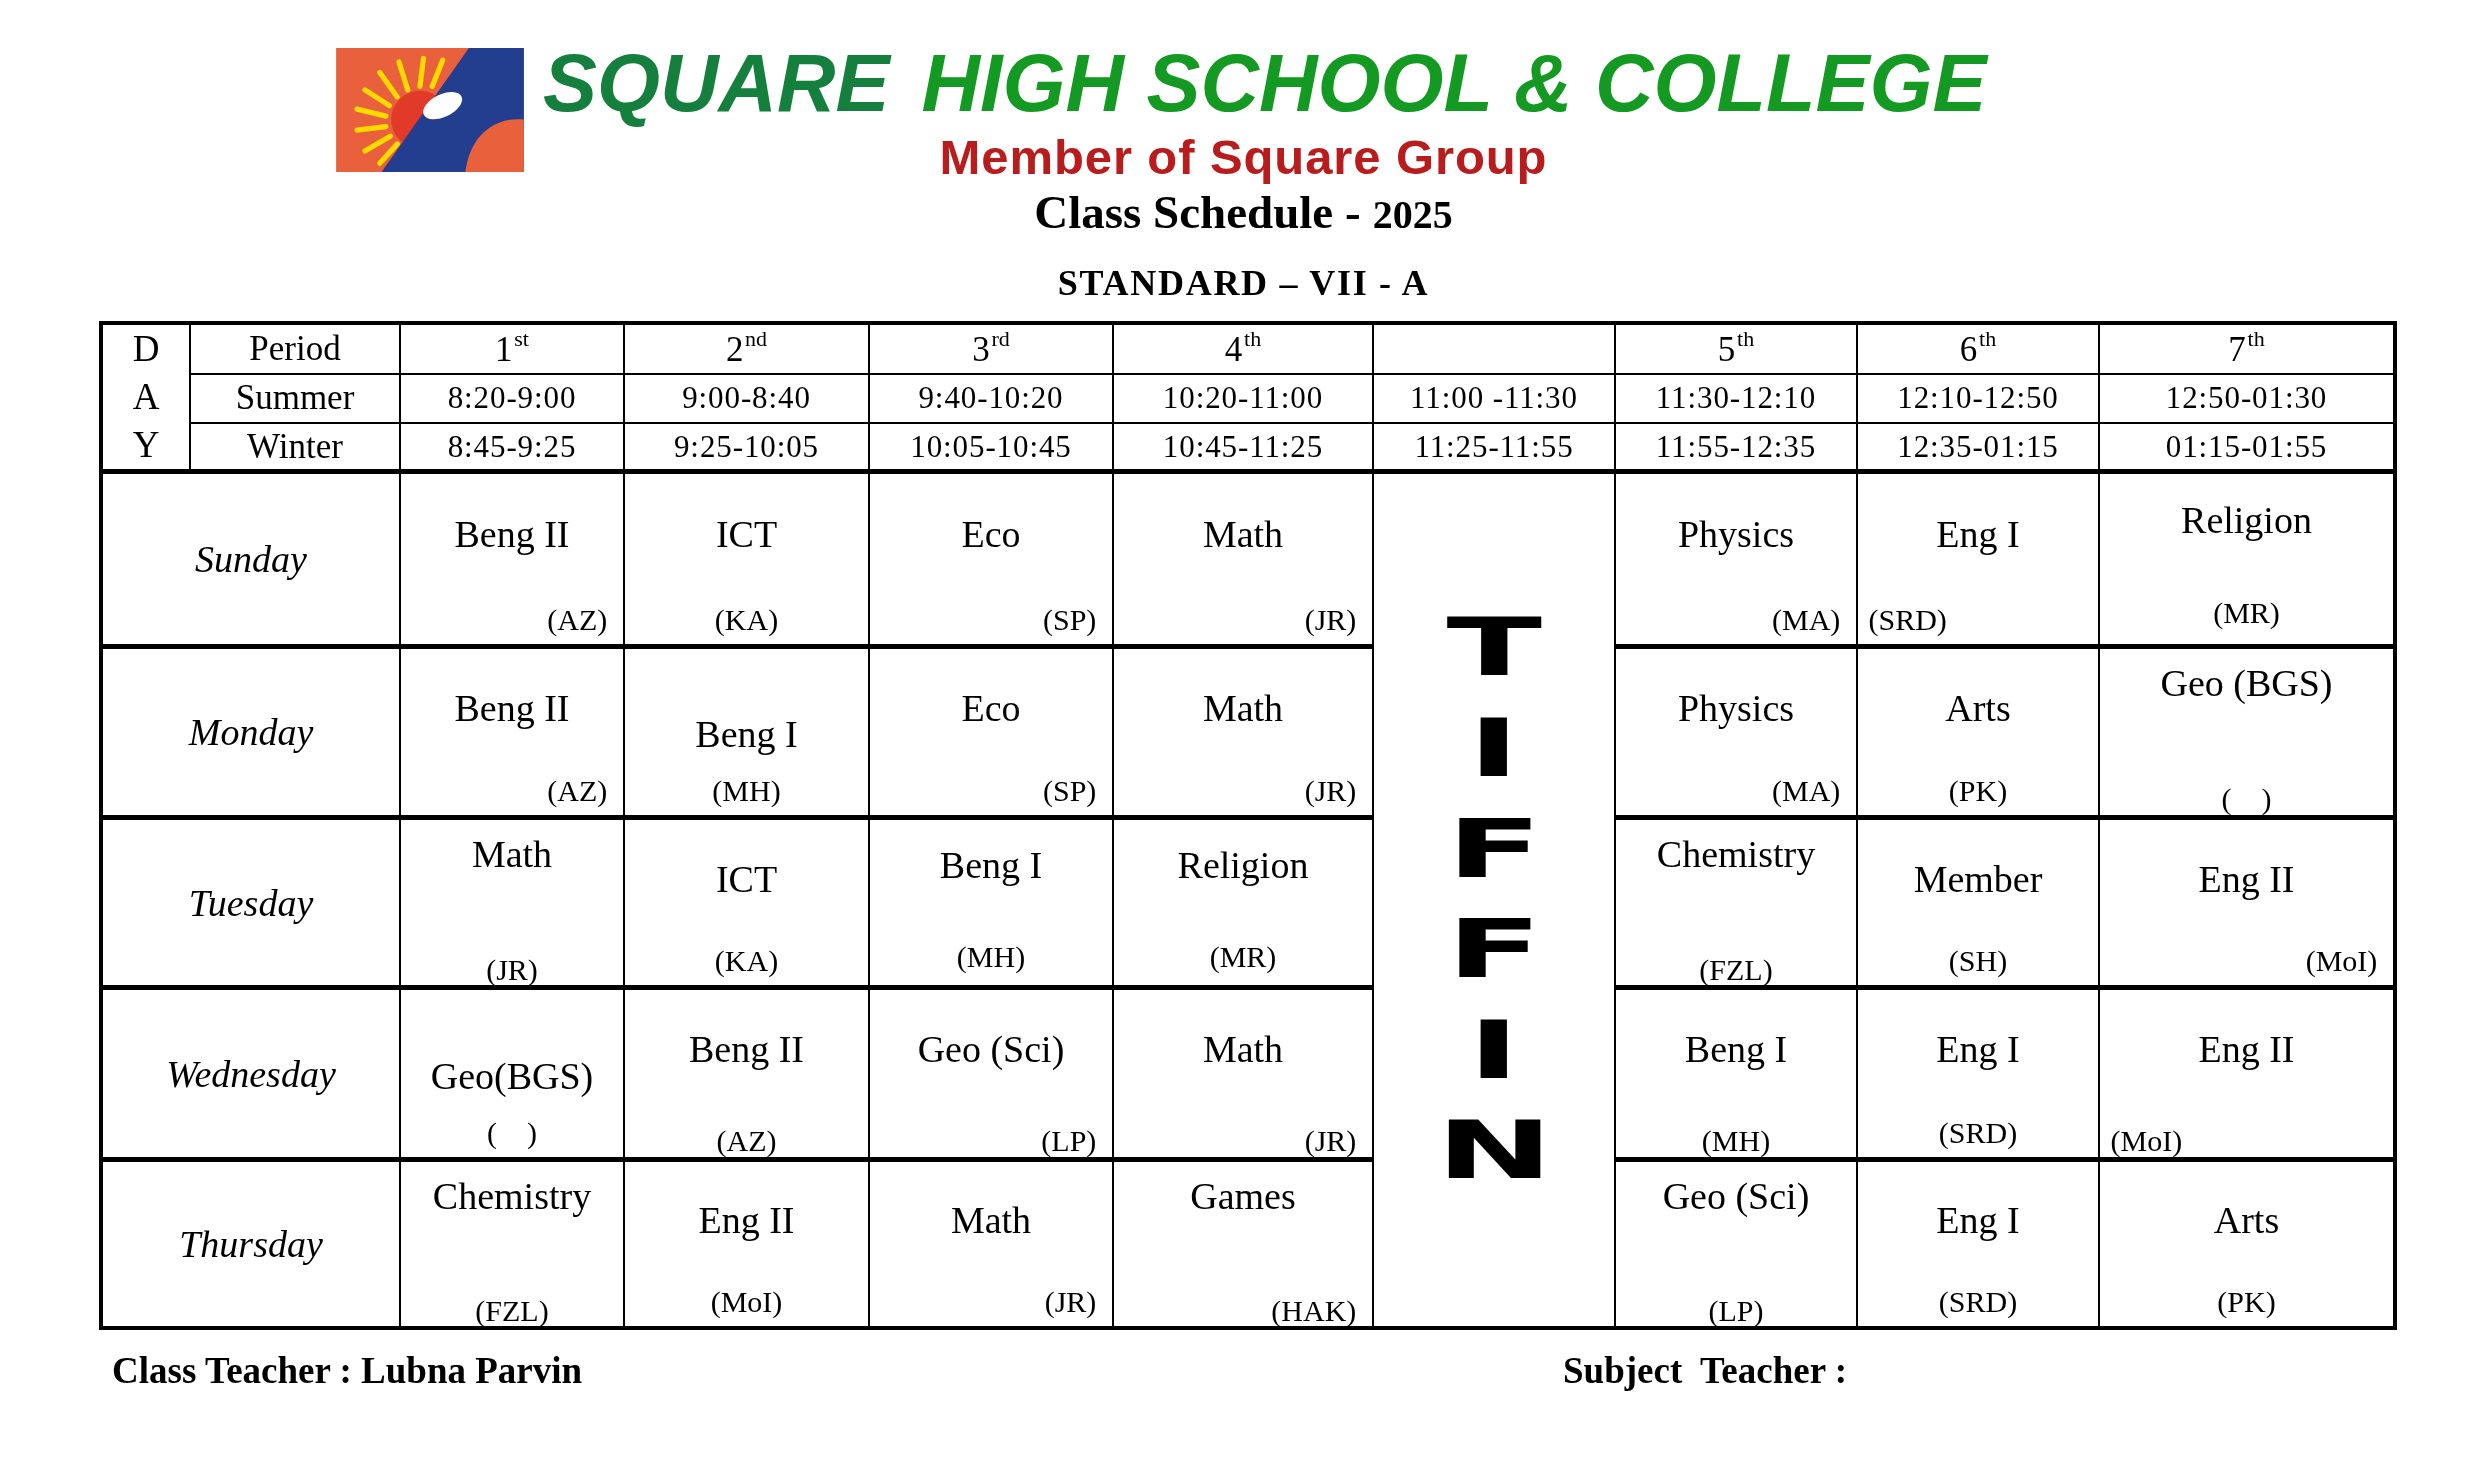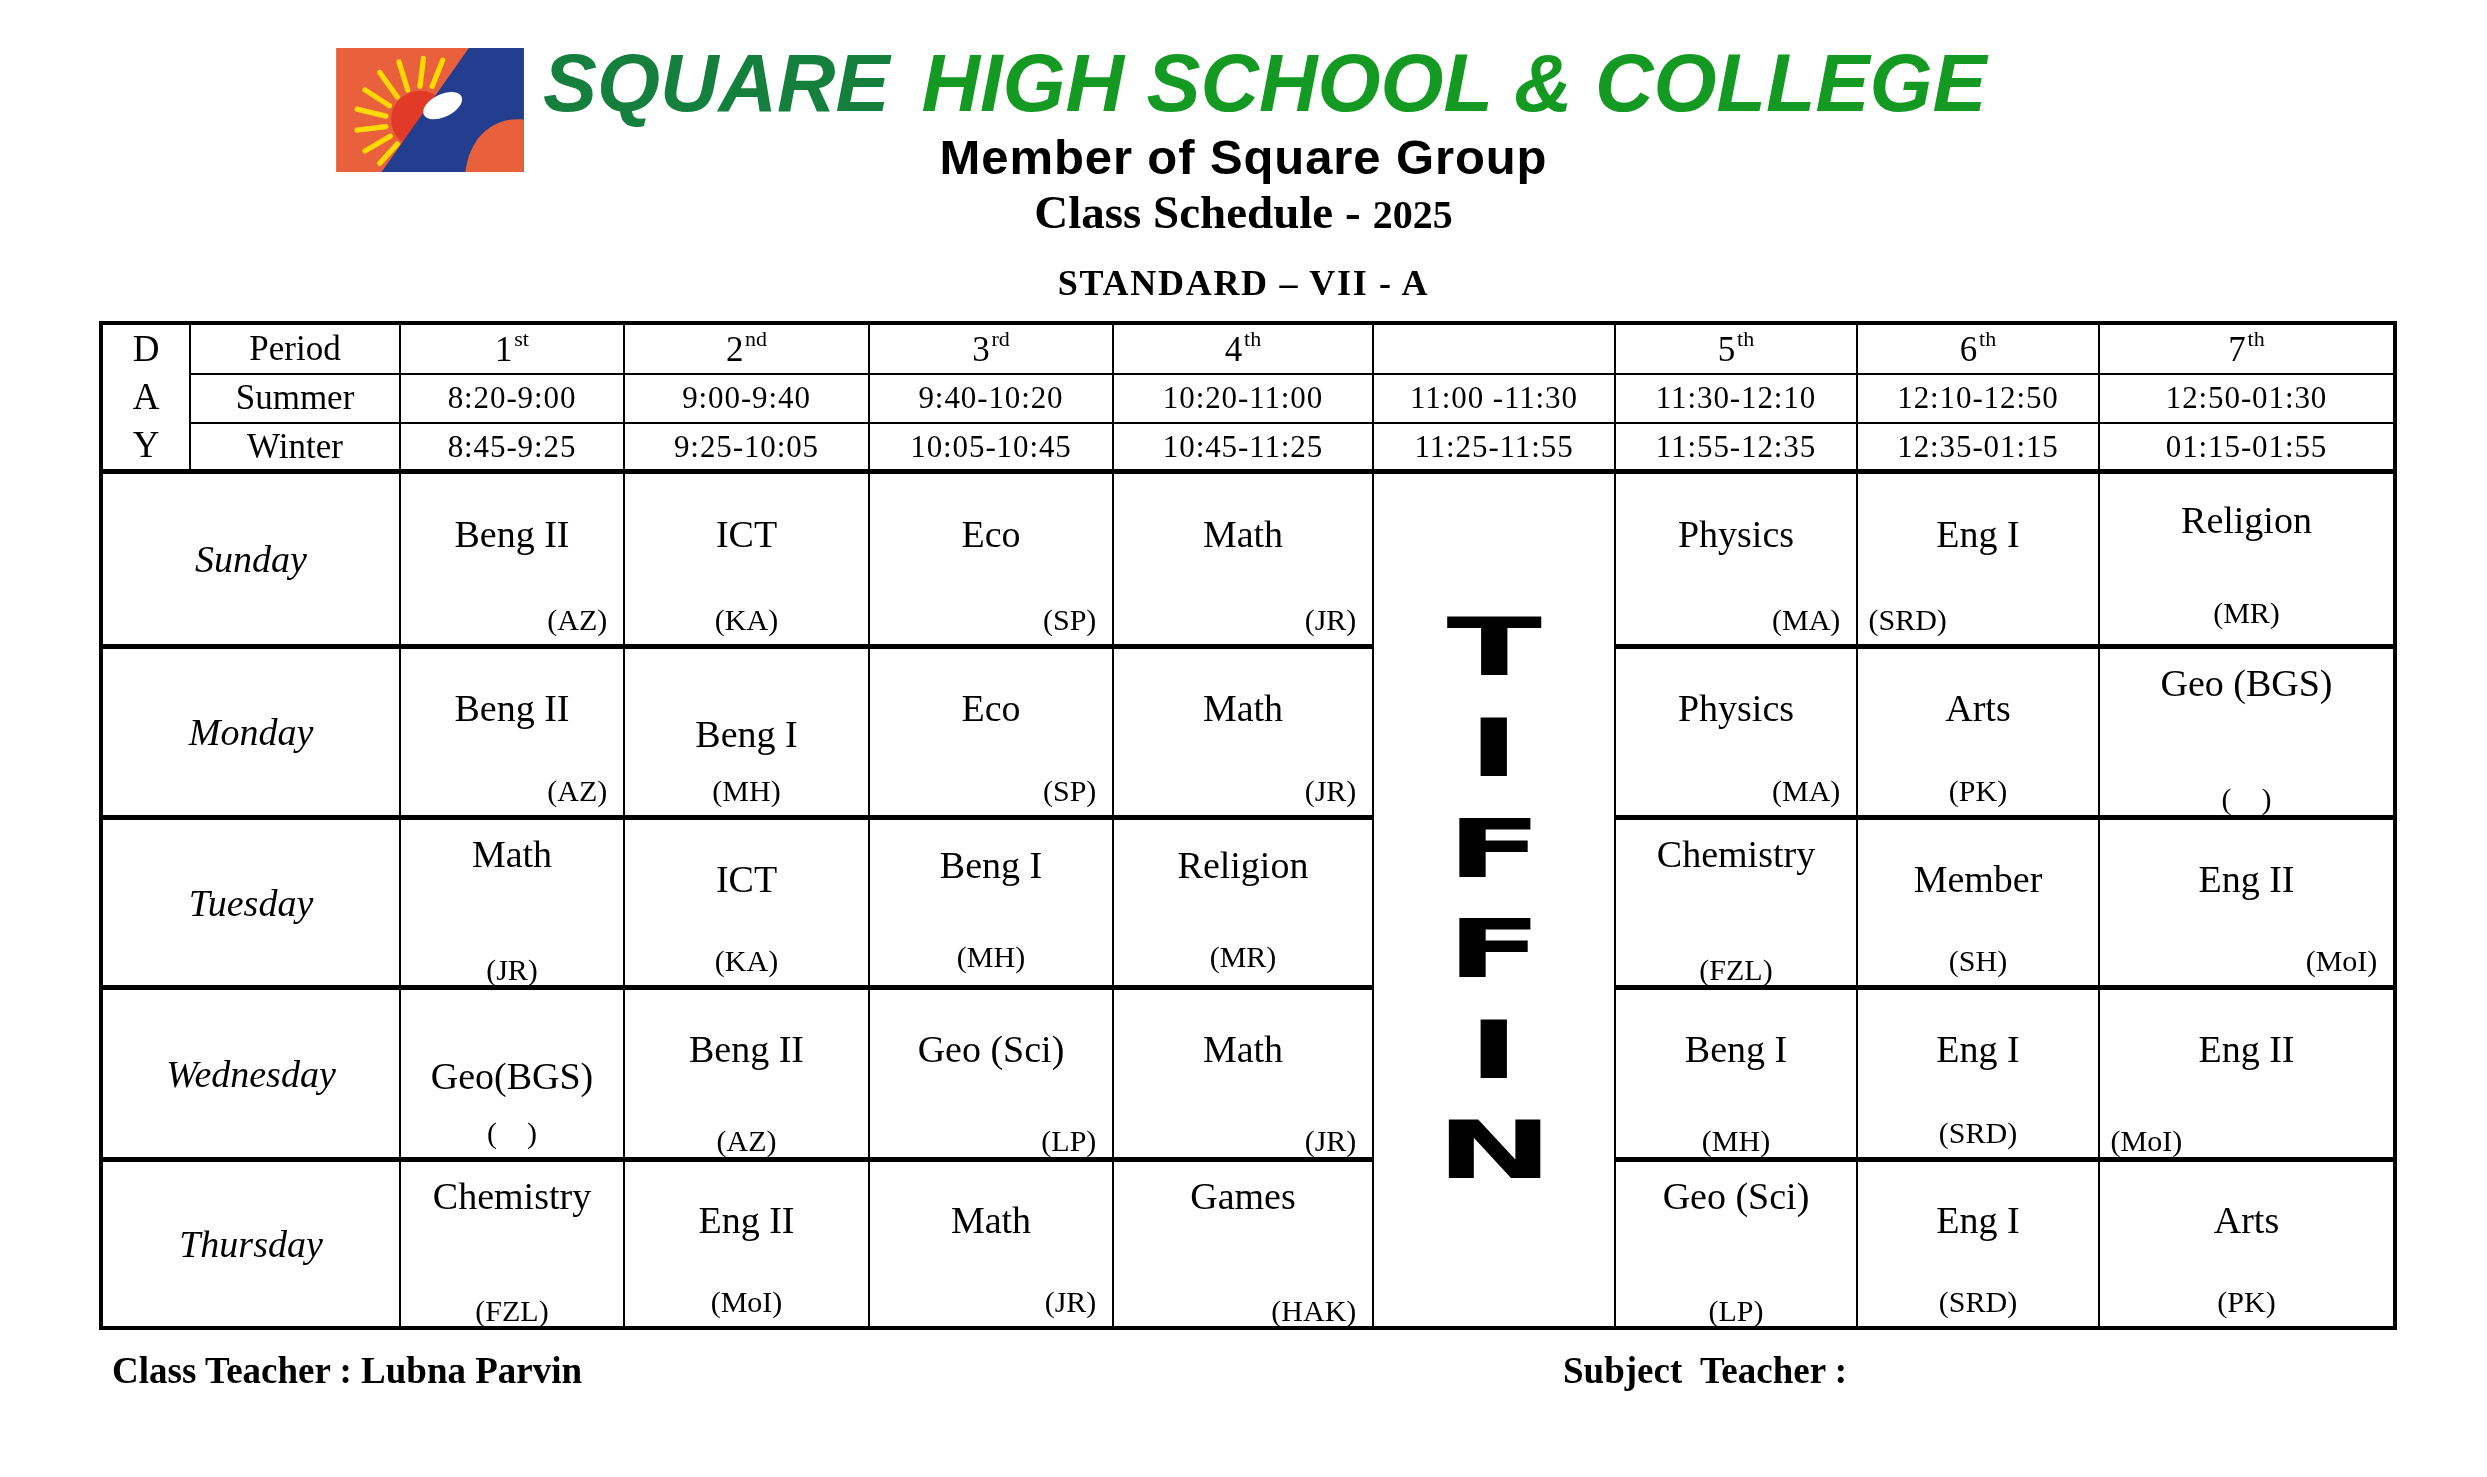--- a/index.html
+++ b/index.html
@@ -11,21 +11,21 @@
   .logo{position:absolute;left:336px;top:48px;width:188px;height:124px;}
   .school-title{
     position:absolute;left:543px;top:37px;white-space:nowrap;
     font-family:"Liberation Sans", sans-serif;font-weight:bold;font-style:italic;
     font-size:81px;letter-spacing:0px;
   }
   .school-title .green{margin-left:32px;}
   .tagline{
     position:absolute;left:0;top:129px;width:2487px;text-align:center;
     font-family:"Liberation Sans", sans-serif;font-weight:bold;
-    font-size:49px;color:#000000;letter-spacing:0.9px;
+    font-size:49px;color:#b91c1c;letter-spacing:0.9px;
   }
   .sched-line{
     position:absolute;left:0;top:185px;width:2487px;text-align:center;
     font-weight:bold;font-size:47px;
   }
   .sched-line .year{font-size:40px;margin-left:12.2px;}
   .standard-line{
     position:absolute;left:0;top:262px;width:2487px;text-align:center;
     font-weight:bold;font-size:36px;letter-spacing:1.7px;
   }
@@ -137,21 +137,21 @@
     <td class="p"><span>3</span><sup>rd</sup></td>
     <td class="p"><span>4</span><sup>th</sup></td>
     <td class="p"><span></span></td>
     <td class="p"><span>5</span><sup>th</sup></td>
     <td class="p"><span>6</span><sup>th</sup></td>
     <td class="p"><span>7</span><sup>th</sup></td>
   </tr>
   <tr class="r-summer">
     <td class="lbl">Summer</td>
     <td class="t">8:20-9:00</td>
-    <td class="t">9:00-9:40</td>
+    <td class="t">9:00-8:40</td>
     <td class="t">9:40-10:20</td>
     <td class="t">10:20-11:00</td>
     <td class="t">11:00 -11:30</td>
     <td class="t">11:30-12:10</td>
     <td class="t">12:10-12:50</td>
     <td class="t">12:50-01:30</td>
   </tr>
   <tr class="r-winter">
     <td class="lbl">Winter</td>
     <td class="t">8:45-9:25</td>

